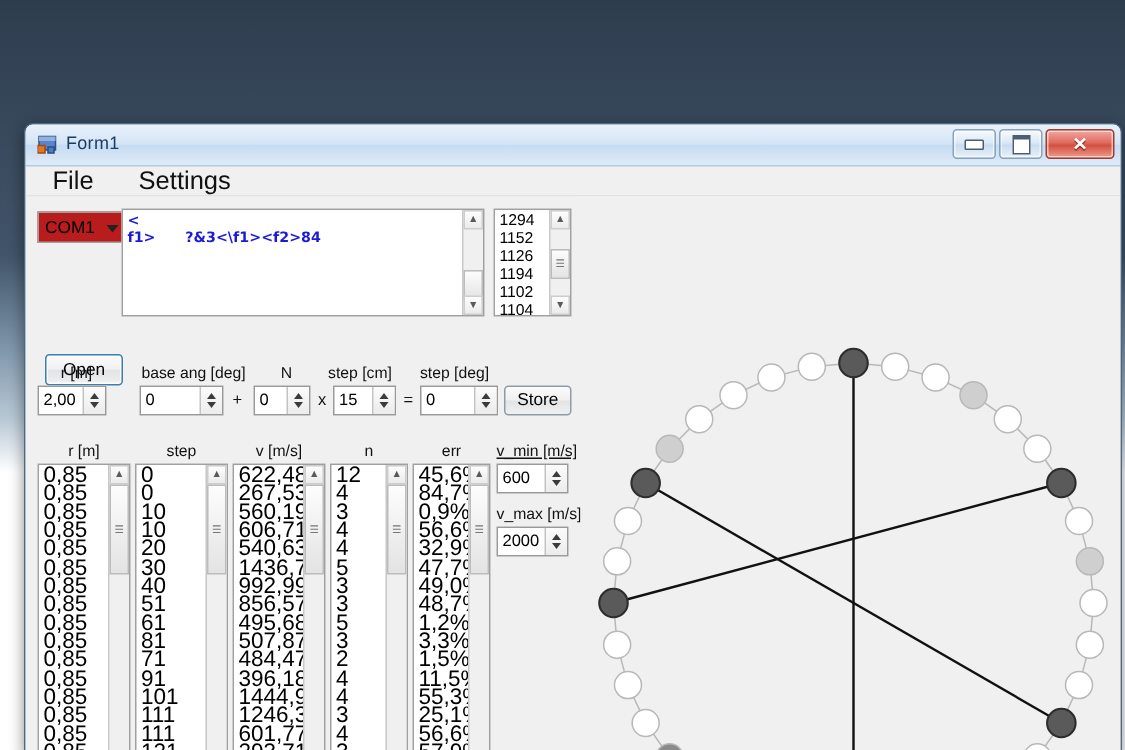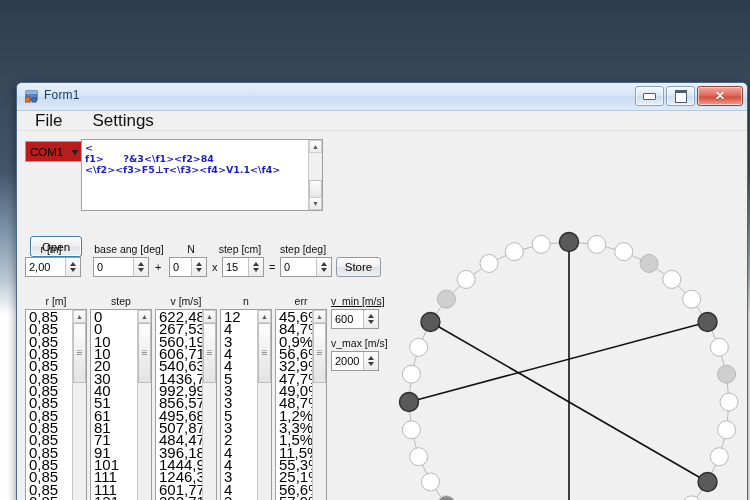--- a/index.html
+++ b/index.html
@@ -201,36 +201,49 @@
     <div class="combo">
       <span>COM1</span>
       <span class="caret"></span>
     </div>
 
     <div class="btn" id="open-btn">
       <span>Open</span>
     </div>
 
     <div id="msgbox">
-      <div class="txt"><span id="log-l1">&lt;</span><br><span id="log-l2">f1&gt;      ?&amp;3&lt;\f1&gt;&lt;f2&gt;84</span><br><span id="log-l3">&lt;\f2&gt;&lt;f3&gt;F5⊥ᴛ&lt;\f3&gt;&lt;f4&gt;V1.1&lt;\f4&gt;</span></div>
+      <div class="txt"><span id="log-l1">&lt;</span><br><span id="log-l2">f1&gt;      ?&amp;3&lt;\f1&gt;&lt;f2&gt;84</span><br></div>
       <div class="vsb">
         <div class="ar">▲</div>
         <div class="thumb" style="top:40px;height:20px;"></div>
         <div class="ar bottom">▼</div>
       </div>
     </div>
 
+    <div id="numbox">
+      <div class="rows" id="raw-rows">1294
+1152
+1126
+1194
+1102
+1104</div>
+      <div class="vsb">
+        <div class="ar">▲</div>
+        <div class="thumb" style="top:26px;height:20px;">☰</div>
+        <div class="ar bottom">▼</div>
+      </div>
+    </div>
 
     <div class="plabel" style="left:8px;top:112px;width:52px;">r [m]</div>
     <div class="plabel" style="left:72px;top:112px;width:80px;">base ang [deg]</div>
     <div class="plabel" style="left:154px;top:112px;width:40px;">N</div>
     <div class="plabel" style="left:196px;top:112px;width:54px;">step [cm]</div>
     <div class="plabel" style="left:252px;top:112px;width:68px;">step [deg]</div>
 
-    <div class="spin" style="left:8px;top:126px;width:56px;">
+    <div class="spin" style="left:8px;top:126px;width:46px;">
       <span>2,00</span>
       <span class="sp">
           <i class="up"></i>
           <i class="dn"></i>
         </span>
     </div>
     <div class="spin" style="left:76px;top:126px;width:56px;">
       <span>0</span>
       <span class="sp">
           <i class="up"></i>

